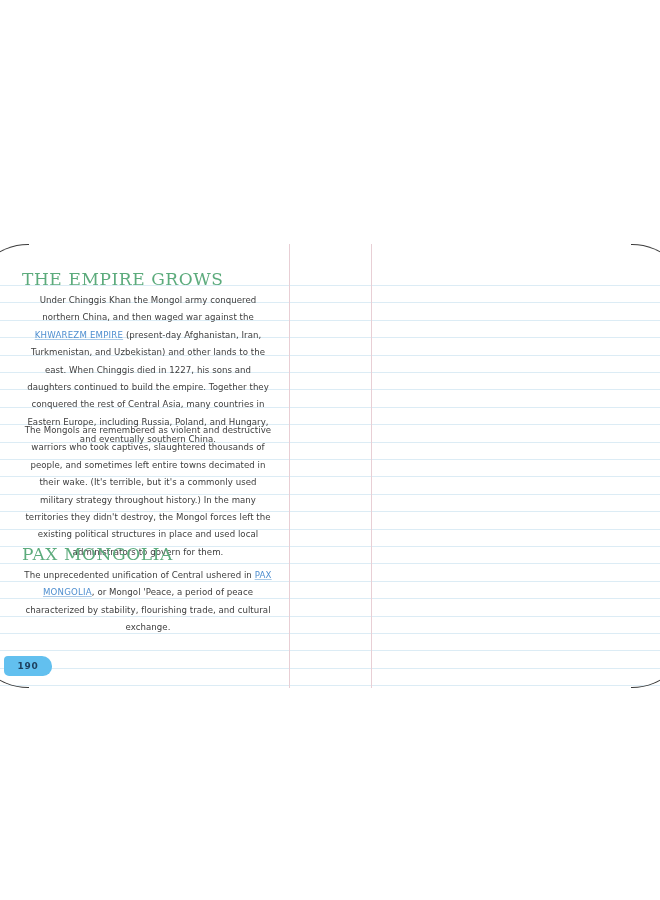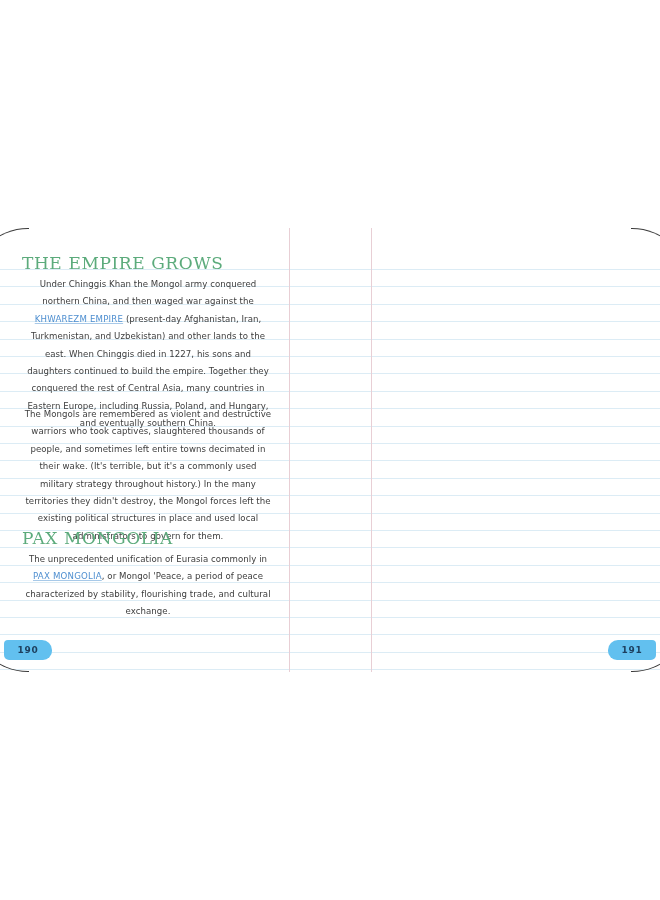--- a/index.html
+++ b/index.html
@@ -7,21 +7,21 @@
     width:660px;height:900px;
     background:#ffffff;
     font-family:"DejaVu Sans", sans-serif;
     overflow:hidden;
     position:relative;
   }
 
   
   #spread{
     position:absolute;
-    left:0;top:228px;
+    left:0;top:244px;
     width:660px;height:444px;
     background:#ffffff;
     overflow:hidden;
   }
 
   
   .corner{
     position:absolute;
     width:58px;height:58px;
     border:1px solid #3a3a3a;
@@ -142,43 +142,23 @@
     <div class="col left">
 
       <h2 class="h-sec" style="position:absolute;top:25px;left:0;">THE EMPIRE GROWS</h2>
 
       <p class="body-text" style="position:absolute;top:48px;left:0;width:252px;" id="lp-p1"><span>Under Chinggis Khan the Mongol army conquered northern China, and then waged war against the </span><span class="term">KHWAREZM EMPIRE</span><span> (present-day Afghanistan, Iran, Turkmenistan, and Uzbekistan) and other lands to the east. When Chinggis died in 1227, his sons and daughters continued to build the empire. Together they conquered the rest of Central Asia, many countries in Eastern Europe, including Russia, Poland, and Hungary, and eventually southern China.</span></p>
 
       <p class="body-text" style="position:absolute;top:178px;left:0;width:252px;" id="lp-p2"><span>The Mongols are remembered as violent and destructive warriors who took captives, slaughtered thousands of people, and sometimes left entire towns decimated in their wake. (It's terrible, but it's a commonly used military strategy throughout history.) In the many territories they didn't destroy, the Mongol forces left the existing political structures in place and used local administrators to govern for them.</span></p>
 
       <h2 class="h-sec" style="position:absolute;top:300px;left:0;">PAX MONGOLIA</h2>
 
-      <p class="body-text" style="position:absolute;top:323px;left:0;width:252px;" id="lp-p3"><span>The unprecedented unification of Eurasia commonly in </span><span class="term">PAX MONGOLIA</span><span>, or Mongol 'Peace, a period of peace characterized by stability, flourishing trade, and cultural exchange.</span></p>
+      <p class="body-text" style="position:absolute;top:323px;left:0;width:252px;" id="lp-p3"><span>The unprecedented unification of Central ushered in </span><span class="term">PAX MONGOLIA</span><span>, or Mongol 'Peace, a period of peace characterized by stability, flourishing trade, and cultural exchange.</span></p>
 
     </div>
 
     <div class="pnum l">
       <span>190</span>
     </div>
   </div>
 
-  <div class="page right">
-    <div class="col right">
-
-      
-
-      
-      
-
-      
-      
-
-      
-      
-
-    </div>
-
-    <div class="pnum r">
-      <span>191</span>
-    </div>
-  </div>
 
 </div>
 
 </body></html>

